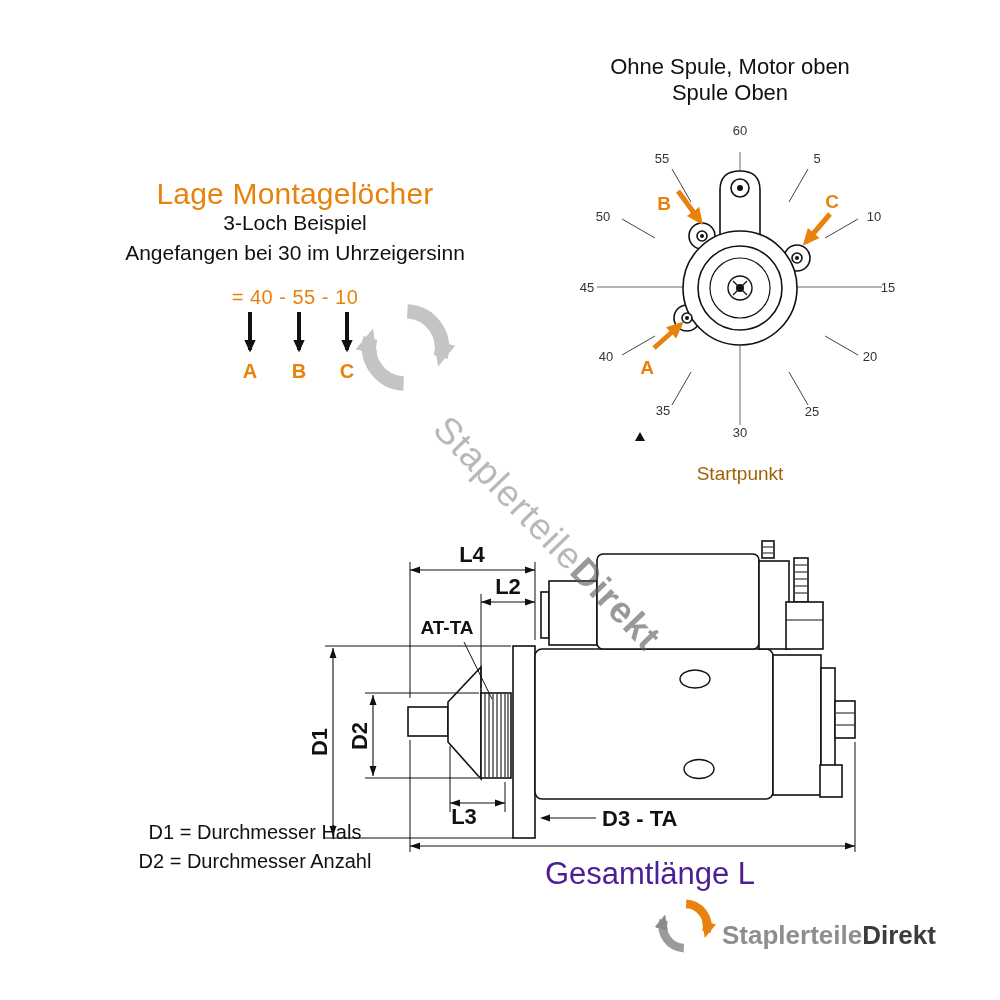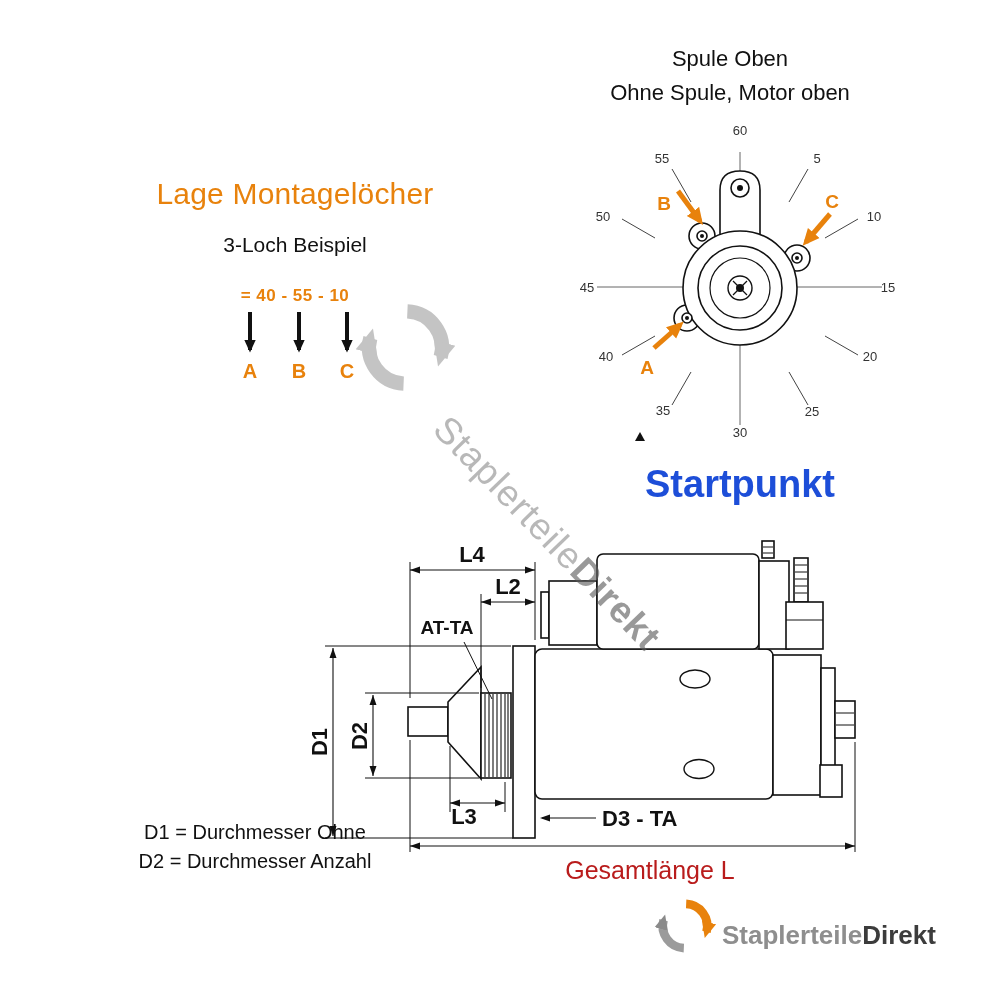--- a/index.html
+++ b/index.html
@@ -3,25 +3,25 @@
 <meta charset="utf-8">
 <style>
   html,body{margin:0;padding:0;background:#ffffff;}
   #stage{position:relative;width:1000px;height:1000px;background:#fff;
          font-family:"Liberation Sans",sans-serif;overflow:hidden;color:#111;}
   .abs{position:absolute;}
   .center{text-align:center;}
   .orange{color:#E8820C;}
   .t-title{font-size:30px;font-weight:500;letter-spacing:.2px;margin-top:44px;}
   .t-sub{font-size:21px;color:#111;}
-  .t-formula{font-size:17px;font-weight:700;letter-spacing:.5px;}
+  .t-formula{font-size:20px;font-weight:400;letter-spacing:.5px;}
   .t-head{font-size:22px;color:#111;}
-  .t-start{font-size:38px;font-weight:700;color:#1d4ed8;}
+  .t-start{font-size:19px;font-weight:400;color:#a16207;}
   .t-legend{font-size:20px;color:#111;line-height:29px;}
-  .t-total{font-size:25px;font-weight:500;color:#b91c1c;}
+  .t-total{font-size:31px;font-weight:500;color:#4c1d95;}
   .wm{color:rgba(125,125,125,.55);font-size:37px;letter-spacing:1px;white-space:nowrap;
       transform:rotate(46deg);transform-origin:0 0;font-weight:400;}
   .wm b{color:rgba(90,90,90,.62);font-weight:700;}
   .logo-text{font-size:26px;font-weight:700;white-space:nowrap;}
   .logo-gray{color:#8e8e8e;}
   .logo-dark{color:#3c3c3c;}
   svg text{font-family:"Liberation Sans",sans-serif;}
   .clknum{font-size:13px;fill:#333;}
   .dimlbl{font-size:22px;font-weight:700;fill:#111;}
   .dimlbl-s{font-size:19px;font-weight:700;fill:#111;}
@@ -228,34 +228,35 @@
 
     <g transform="translate(656,897) scale(0.58)">
       <path d="M 52,12 A 38,38 0 0 1 87,60" stroke="#E8820C" stroke-width="15" fill="none" marker-end="url(#orgB)"></path>
       <path d="M 48,88 A 38,38 0 0 1 13,40" stroke="#9b9b9b" stroke-width="15" fill="none" marker-end="url(#gryA)"></path>
     </g>
   </svg>
 
   
   <div class="abs center" style="left:80px;top:133px;width:430px">
     <div class="t-title orange">Lage Montagelöcher</div>
-    <div class="t-sub" style="margin-top:22px">3-Loch Beispiel</div>
+    <div class="t-sub" style="margin-top:0">3-Loch Beispiel</div>
+    <div class="t-sub" style="margin-top:6px">Angefangen bei 30 im Uhrzeigersinn</div>
   </div>
 
   <div class="abs center t-formula orange" style="left:80px;top:286px;width:430px">= 40 - 55 - 10</div>
 
   <div class="abs center" style="left:530px;top:46px;width:400px">
+    <div class="t-head" style="margin-top:8px">Ohne Spule, Motor oben</div>
     <div class="t-head">Spule Oben</div>
-    <div class="t-head" style="margin-top:8px">Ohne Spule, Motor oben</div>
   </div>
 
   <div class="abs center t-start" style="left:565px;top:463px;width:350px">Startpunkt</div>
 
   <div class="abs center" style="left:85px;top:818px;width:340px">
-    <div class="t-legend">D1 = Durchmesser Ohne</div>
+    <div class="t-legend">D1 = Durchmesser Hals</div>
     <div class="t-legend">D2 = Durchmesser Anzahl</div>
   </div>
 
   <div class="abs center t-total" style="left:440px;top:856px;width:420px">Gesamtlänge L</div>
 
   <div class="abs wm" style="left:455px;top:408px"><span>Staplerteile</span><b>Direkt</b></div>
 
   <div class="abs logo-text" style="left:722px;top:920px"><span class="logo-gray">Staplerteile</span><span class="logo-dark">Direkt</span></div>
 
 </div>

